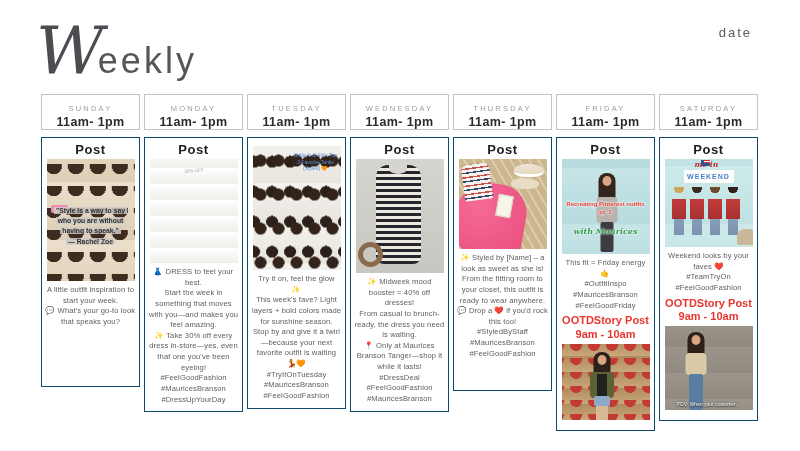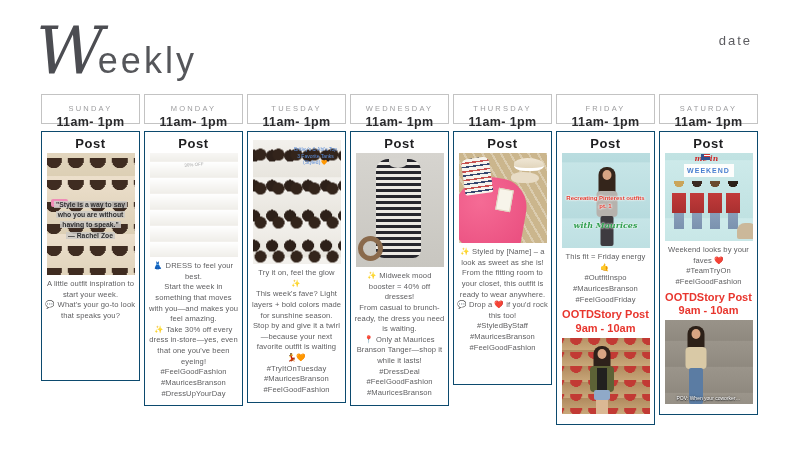--- a/index.html
+++ b/index.html
@@ -7,31 +7,31 @@
     font-family:"Liberation Sans", sans-serif; }
   .page { position:relative; width:800px; height:451px; background:#fff; }
 
   
   .hdr { position:absolute; left:36px; top:18px; display:flex; align-items:baseline; color:#55565a; }
   .w-script { font-family:"DejaVu Serif", serif; font-style:italic; font-weight:400;
     font-size:66px; line-height:1; color:#4c4d52; margin-right:-4px; letter-spacing:-2px; }
   .w-rest { font-size:36px; letter-spacing:3px; font-weight:400; color:#55565a; }
   .w-caps { font-size:36px; letter-spacing:7px; font-weight:400; color:#606166; margin-left:14px; }
 
-  .datebox { position:absolute; right:40px; top:33px; font-size:13px; color:#55565a; }
+  .datebox { position:absolute; right:40px; top:25px; font-size:13px; color:#55565a; }
   .daterow { display:flex; align-items:flex-end; margin-bottom:6px; }
   .dlabel { width:52px; text-align:right; letter-spacing:2px; color:#5c5c60; margin-right:8px; padding-bottom:2px; }
   .dline { width:148px; border-bottom:1px solid #8f8f93; text-align:center; padding-bottom:2px;
     color:#3c3c40; letter-spacing:1px; }
   .sup { font-size:8px; vertical-align:super; }
 
   
   .grid { position:absolute; left:41px; top:94px; display:flex; gap:4px; }
   .col { width:99px; display:flex; flex-direction:column; }
-  .day-head { border:1px solid #c3c3c3; background:#fff; height:30px; text-align:center; padding-top:9px; }
+  .day-head { border:1px solid #c3c3c3; background:#fff; height:36px; text-align:center; padding-top:9px; }
   .day-name { font-size:7.5px; letter-spacing:2.2px; color:#9d9d9f; margin-bottom:2px; }
   .day-time { font-size:12.5px; font-weight:bold; color:#2b2b2d; letter-spacing:.4px; }
   .card { border:1px solid #0c4a6e; background:#fff; margin-top:7px; padding:3px 3px 6px; text-align:center; }
   .h-sun{min-height:250px}.h-mon{min-height:254px}.h-tue{min-height:254px}
   .h-wed{min-height:258px}.h-thu{min-height:254px}.h-fri{min-height:284px}.h-sat{min-height:282px}
   .post { font-size:13px; font-weight:bold; color:#1e1e20; letter-spacing:.6px; margin:1px 0 2px; }
   .caption { font-size:7.6px; color:#5e5e60; line-height:1.4; white-space:pre-line; letter-spacing:.1px; }
   .story { font-size:11px; font-weight:bold; color:#e8362e; line-height:1.25; white-space:pre-line; margin:3px 0 2px; }
 
   

